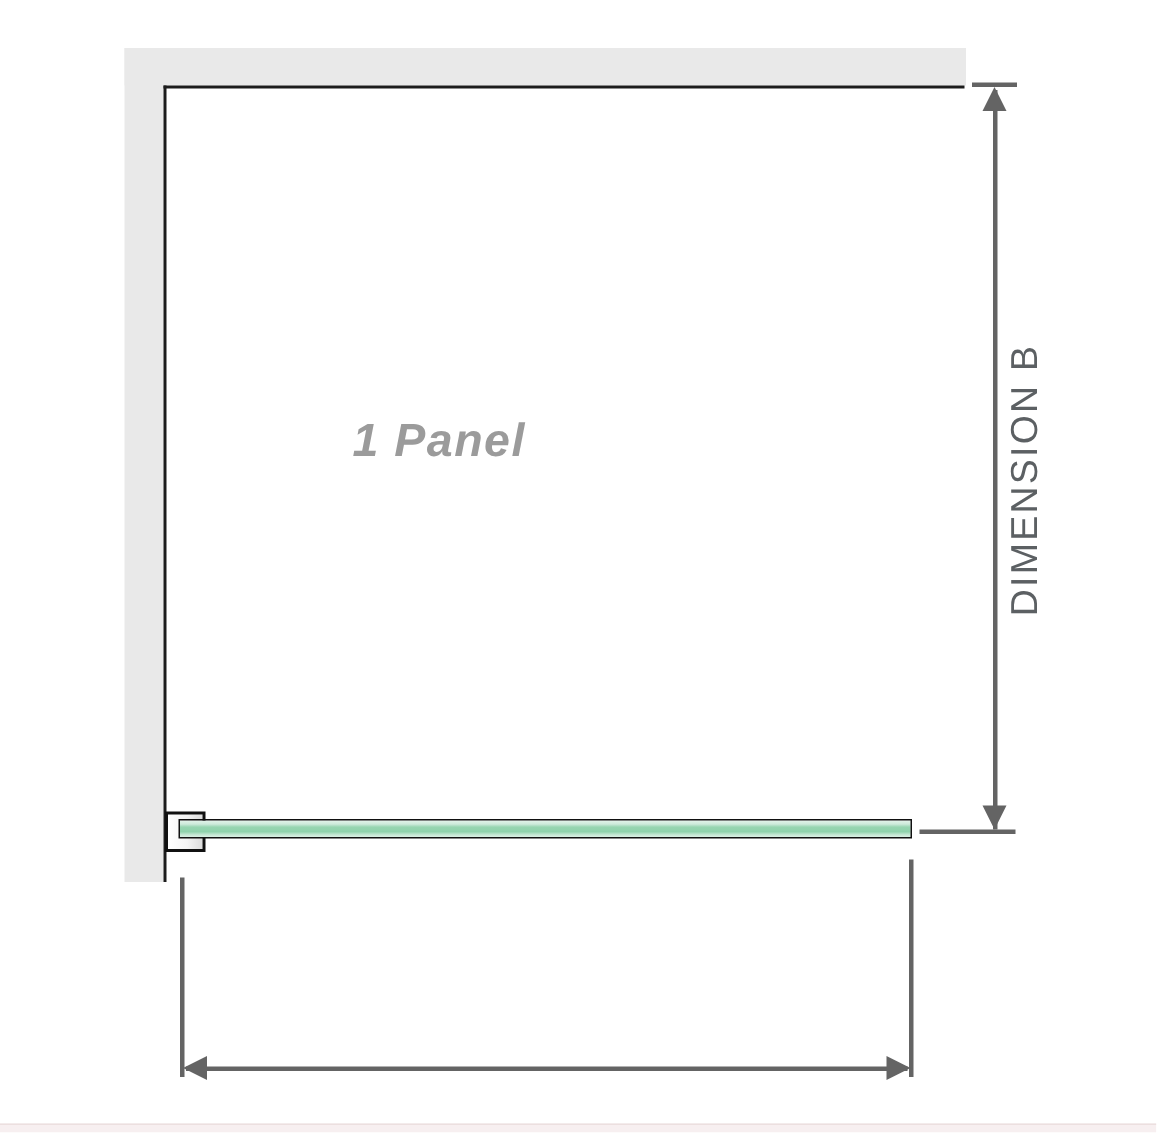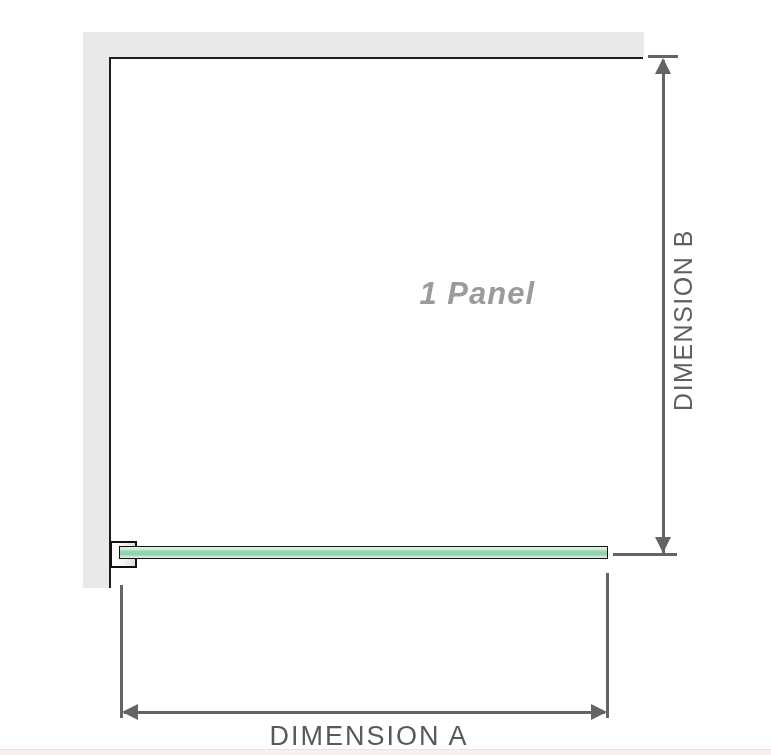--- a/index.html
+++ b/index.html
@@ -19,21 +19,21 @@
 
   
   .wall-top   { left: 83px;  top: 32px;  width: 561px; height: 25px; background: #e9e9e9; }
   .wall-left  { left: 83px;  top: 32px;  width: 26px;  height: 556px; background: #e9e9e9; }
   .edge-top   { left: 109px; top: 57px;  width: 534px; height: 2px;  background: #1c1c1c; }
   .edge-left  { left: 109px; top: 57px;  width: 2px;   height: 531px; background: #1c1c1c; }
 
   
   .panel-label {
     left: 235px; top: 276px; width: 300px;
-    text-align: right;
+    text-align: left;
     font-size: 31px;
     font-style: italic;
     font-weight: 700;
     color: #9b9b9b;
     letter-spacing: 1px;
   }
 
   
   .glass-bar {
     left: 119px; top: 546px; width: 489px; height: 13px;
@@ -134,17 +134,16 @@
   <div class="abs arrow arrow-up"></div>
   <div class="abs arrow arrow-down"></div>
   <div class="abs dim dimb-tick-bottom"></div>
   <div class="abs dimb-label-box">DIMENSION B</div>
 
   <div class="abs dim dima-ext-left"></div>
   <div class="abs dim dima-ext-right"></div>
   <div class="abs dim dima-line"></div>
   <div class="abs arrow arrow-left"></div>
   <div class="abs arrow arrow-right"></div>
-  <div class="abs dima-label">DIMENSION A</div>
 
   <div class="abs footer-band"></div>
 
 </div>
 
 </body></html>

